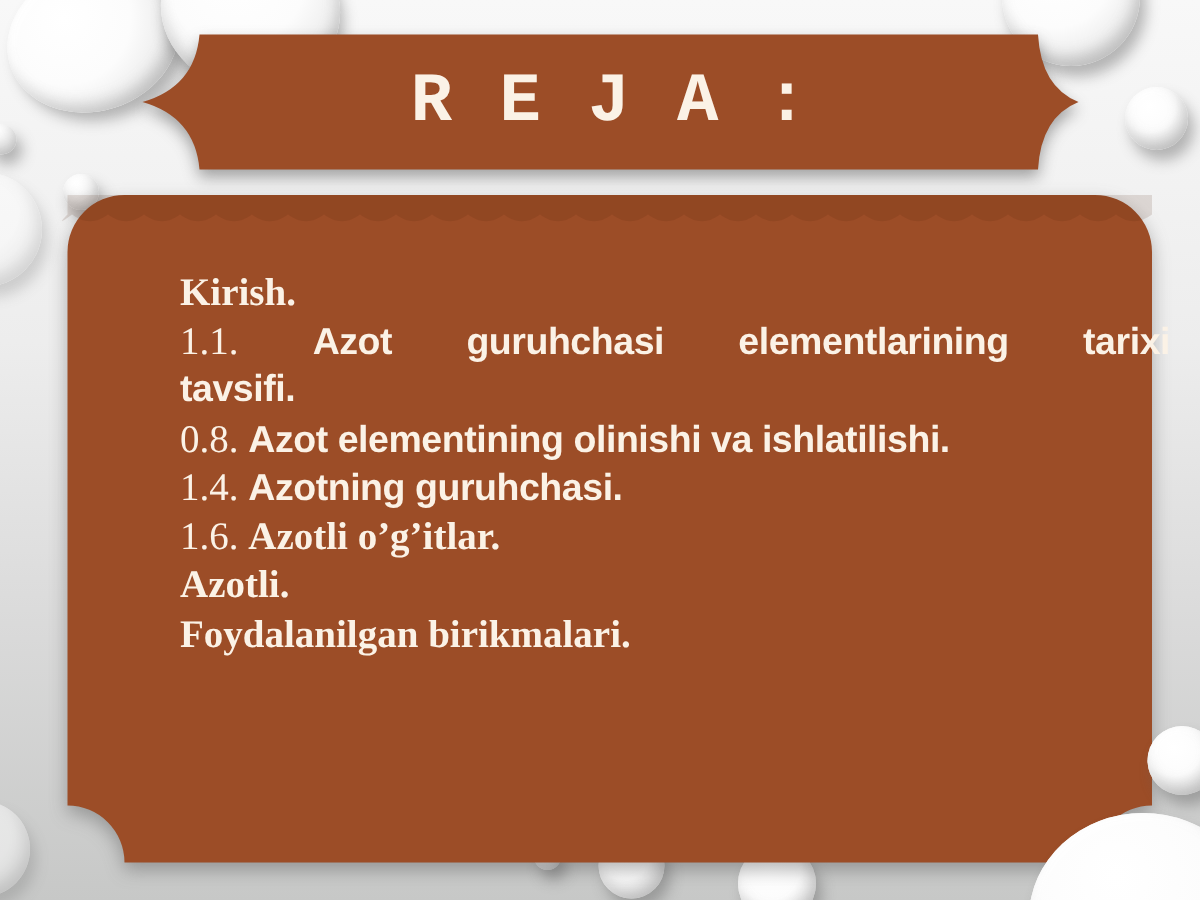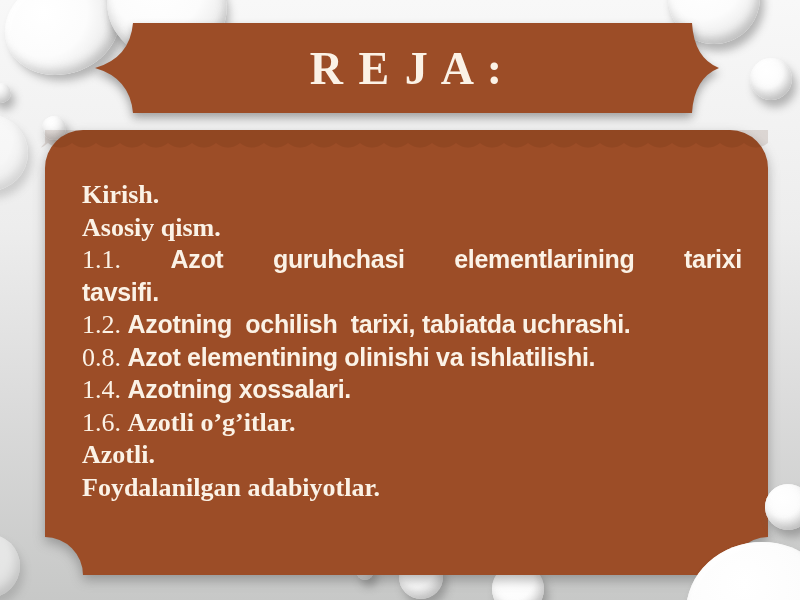--- a/index.html
+++ b/index.html
@@ -17,21 +17,21 @@
                inset 3px 4px 6px rgba(255,255,255,.95);
   }
   .drop.faint{opacity:.55;}
   .layer{position:absolute;left:0;top:0;width:800px;height:600px;pointer-events:none;}
   svg.layer{overflow:visible;}
   .banner-shape{filter:drop-shadow(0 5px 5px rgba(60,60,60,.45));}
   .box-shape{filter:drop-shadow(0 5px 6px rgba(70,70,70,.40));}
   .title{
     position:absolute;left:95px;top:42px;width:624px;height:56px;
     text-align:center;font-weight:700;font-size:46px;letter-spacing:2px;
-    font-family:Liberation Serif, serif;
+    font-family:Liberation Mono, monospace;
   }
   .text-block{
     position:absolute;left:82px;top:180px;width:660px;
   }
   .line{height:32.5px;line-height:32.5px;white-space:pre;}
   .line.just{white-space:normal;text-align:justify;text-align-last:justify;}
   .num{font:400 26px "Liberation Serif","DejaVu Serif",serif;}
   .serif{font:700 26px "Liberation Serif","DejaVu Serif",serif;}
   .sans{font:700 25px "Liberation Sans","DejaVu Sans",sans-serif;letter-spacing:-0.3px;text-align:center;}
 </style>
@@ -59,30 +59,28 @@
   <svg class="layer" viewBox="0 0 800 600">
     <path class="banner-shape" d="M133,23 L692,23 Q694,58 719,68 Q694,78 692,113 L133,113 Q130,78 95,68 Q130,58 133,23 Z" style="fill: rgb(156, 77, 39);"></path>
   </svg>
   <div class="title ivory" style="color: rgb(251, 242, 230);">R E J A :</div>
 
   <svg class="layer" viewBox="0 0 800 600">
     <path class="box-shape" d="M83,130 L730,130 A38,38 0 0 1 768,168 L768,537 A38,38 0 0 0 730,575 L83,575 A38,38 0 0 0 45,537 L45,168 A38,38 0 0 1 83,130 Z" style="fill: rgb(156, 77, 39);"></path>
     <path id="wave-path" d="M45,130 L768,130 L768,143 Q756,152 744,143 Q732,152 720,143 Q708,152 696,143 Q684,152 672,143 Q660,152 648,143 Q636,152 624,143 Q612,152 600,143 Q588,152 576,143 Q564,152 552,143 Q540,152 528,143 Q516,152 504,143 Q492,152 480,143 Q468,152 456,143 Q444,152 432,143 Q420,152 408,143 Q396,152 384,143 Q372,152 360,143 Q348,152 336,143 Q324,152 312,143 Q300,152 288,143 Q276,152 264,143 Q252,152 240,143 Q228,152 216,143 Q204,152 192,143 Q180,152 168,143 Q156,152 144,143 Q132,152 120,143 Q108,152 96,143 Q84,152 72,143 Q60,152 48,143 Q36,152 45,143 Z" style="fill: rgba(75, 33, 11, 0.13);"></path>
   </svg>
 
-  <div class="text-block ivory" style="color: rgb(251, 242, 230);">
+  <div class="text-block ivory" style="color: rgb(251, 242, 230); margin-left: 38px;">
       <div class="line"><span class="serif">Kirish.</span></div>
-      <div class="line"><span class="serif">Asosiy qism.</span></div>
       <div class="line just"><span class="num">1.1. </span><span class="sans">Azot guruhchasi elementlarining tarixi</span></div>
       <div class="line"><span class="sans">tavsifi.</span></div>
-      <div class="line"><span class="num">1.2. </span><span class="sans">Azotning  ochilish  tarixi, tabiatda uchrashi.</span></div>
       <div class="line"><span class="num">0.8. </span><span class="sans">Azot elementining olinishi va ishlatilishi.</span></div>
-      <div class="line"><span class="num">1.4. </span><span class="sans">Azotning xossalari.</span></div>
+      <div class="line"><span class="num">1.4. </span><span class="sans">Azotning guruhchasi.</span></div>
       <div class="line"><span class="num">1.6. </span><span class="serif">Azotli o’g’itlar.</span></div>
       <div class="line"><span class="serif">Azotli.</span></div>
-      <div class="line"><span class="serif">Foydalanilgan adabiyotlar.</span></div>
+      <div class="line"><span class="serif">Foydalanilgan birikmalari.</span></div>
     </div>
 
   <div class="layer" id="drops-front">
       <div class="drop" style="left: 765px; top: 484px; width: 46px; height: 46px;"></div>
       <div class="drop" style="left: 686px; top: 542px; width: 152px; height: 140px;"></div>
     </div>
 </div>
 
 </body></html>

